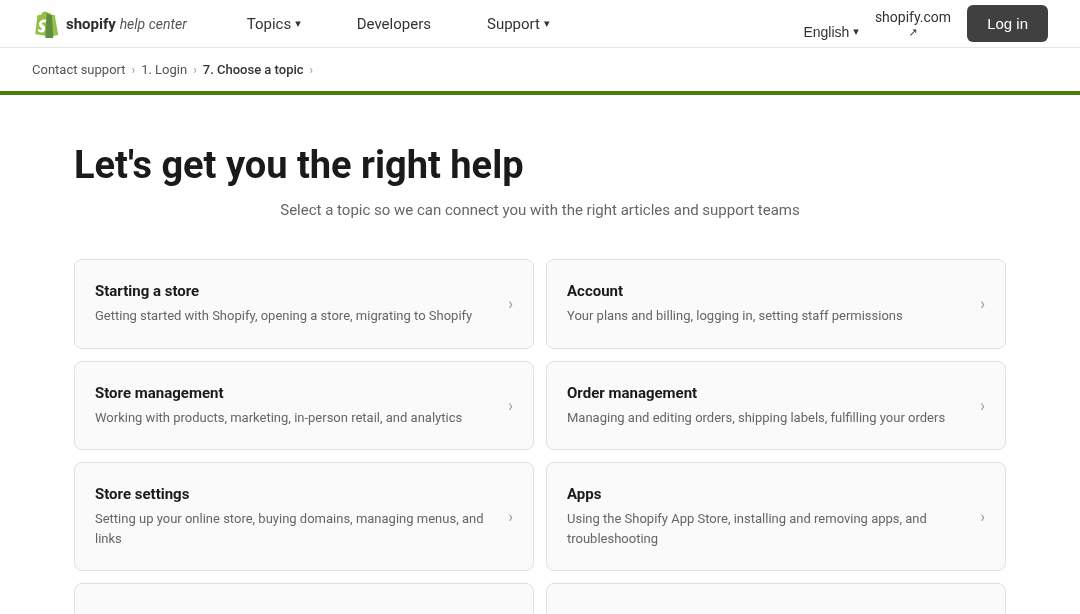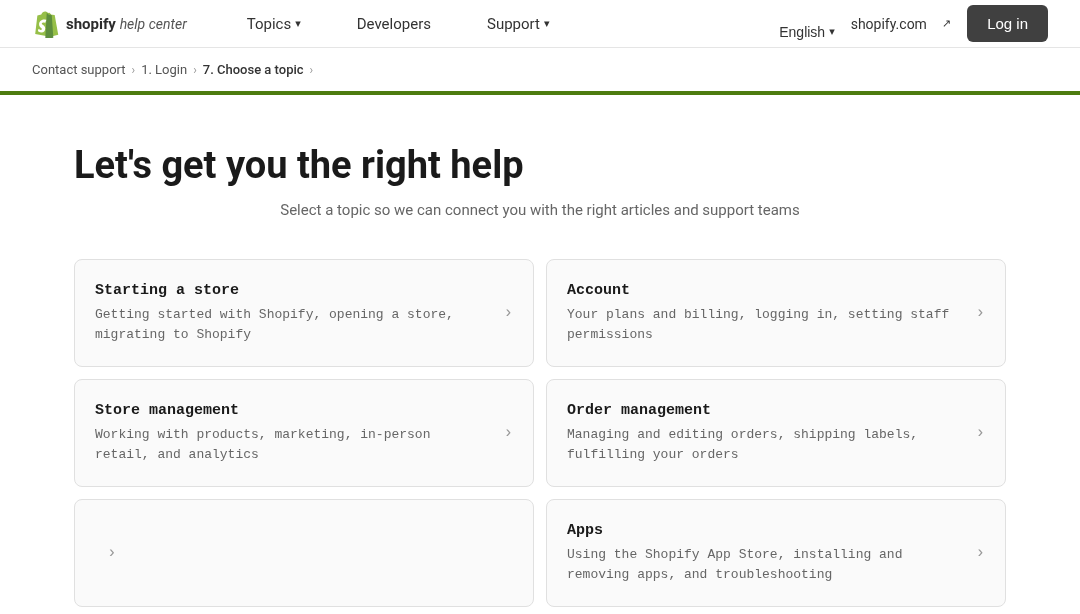--- a/index.html
+++ b/index.html
@@ -20,21 +20,21 @@
     .nav-links { display: flex; align-items: center; gap: 28px; }
     .nav-link {
       font-size: 15px; color: #333; text-decoration: none; display: flex; align-items: center; gap: 4px; cursor: pointer; margin-left: 28px;
     }
     .nav-right { display: flex; align-items: center; gap: 16px; }
     .lang-btn {
       display: flex; align-items: center; gap: 4px;
       font-size: 14px; color: #333; cursor: pointer; background: none; border: none; margin-top: 16px;
     }
     .shopify-link {
-      font-size: 14px; color: #333; text-decoration: none; display: flex; align-items: center; gap: 15px;
+      font-size: 14px; color: #333; text-decoration: none; display: flex; align-items: center; gap: 1px; flex-direction: column;
     }
     .login-btn {
       background: #404040; color: #fff; border: none; border-radius: 6px;
       padding: 10px 20px; font-size: 15px; font-weight: 500; cursor: pointer;
     }
 
     
     .breadcrumb {
       display: flex; align-items: center; gap: 6px;
       padding: 14px 32px; font-size: 13px; color: #555; border-bottom: 4px solid #4d7c0f;
@@ -53,21 +53,21 @@
     }
 
     
     .topics-grid {
       display: grid; grid-template-columns: 1fr 1fr; gap: 12px;
     }
     .topic-card {
       display: flex; align-items: center; justify-content: space-between;
       padding: 22px 20px; border: 1px solid #e0e0e0; border-radius: 8px;
       background: #fafafa; cursor: pointer; transition: box-shadow 0.15s, border-color 0.15s;
-      text-decoration: none; color: inherit; font-family: Liberation Mono, monospace;
+      text-decoration: none; color: inherit;
     }
     .topic-content { flex: 1; }
     .topic-title { font-size: 15px; font-weight: 700; color: #1a1a1a; margin-bottom: 6px; }
     .topic-desc { font-size: 13px; color: #666; line-height: 1.5; }
     .topic-arrow { font-size: 16px; color: #999; margin-left: 12px; flex-shrink: 0; }
 
     
     .chevron-down { font-size: 11px; }
     .ext-icon { font-size: 11px; }
   </style>
@@ -150,20 +150,24 @@
         <span class="topic-arrow">›</span>
       </a>
       <a class="topic-card" href="#">
         <div class="topic-content">
           <div class="topic-title">Order management</div>
           <div class="topic-desc">Managing and editing orders, shipping labels, fulfilling your orders</div>
         </div>
         <span class="topic-arrow">›</span>
       </a>
       <a class="topic-card" href="#">
+        <div class="topic-content">
+          <div class="topic-title">Store settings</div>
+          <div class="topic-desc">Setting up your online store, buying domains, managing menus, and links</div>
+        </div>
         <span class="topic-arrow">›</span>
       </a>
       <a class="topic-card" href="#">
         <div class="topic-content">
           <div class="topic-title">Apps</div>
           <div class="topic-desc">Using the Shopify App Store, installing and removing apps, and troubleshooting</div>
         </div>
         <span class="topic-arrow">›</span>
       </a>
       <a class="topic-card" href="#"></a>

